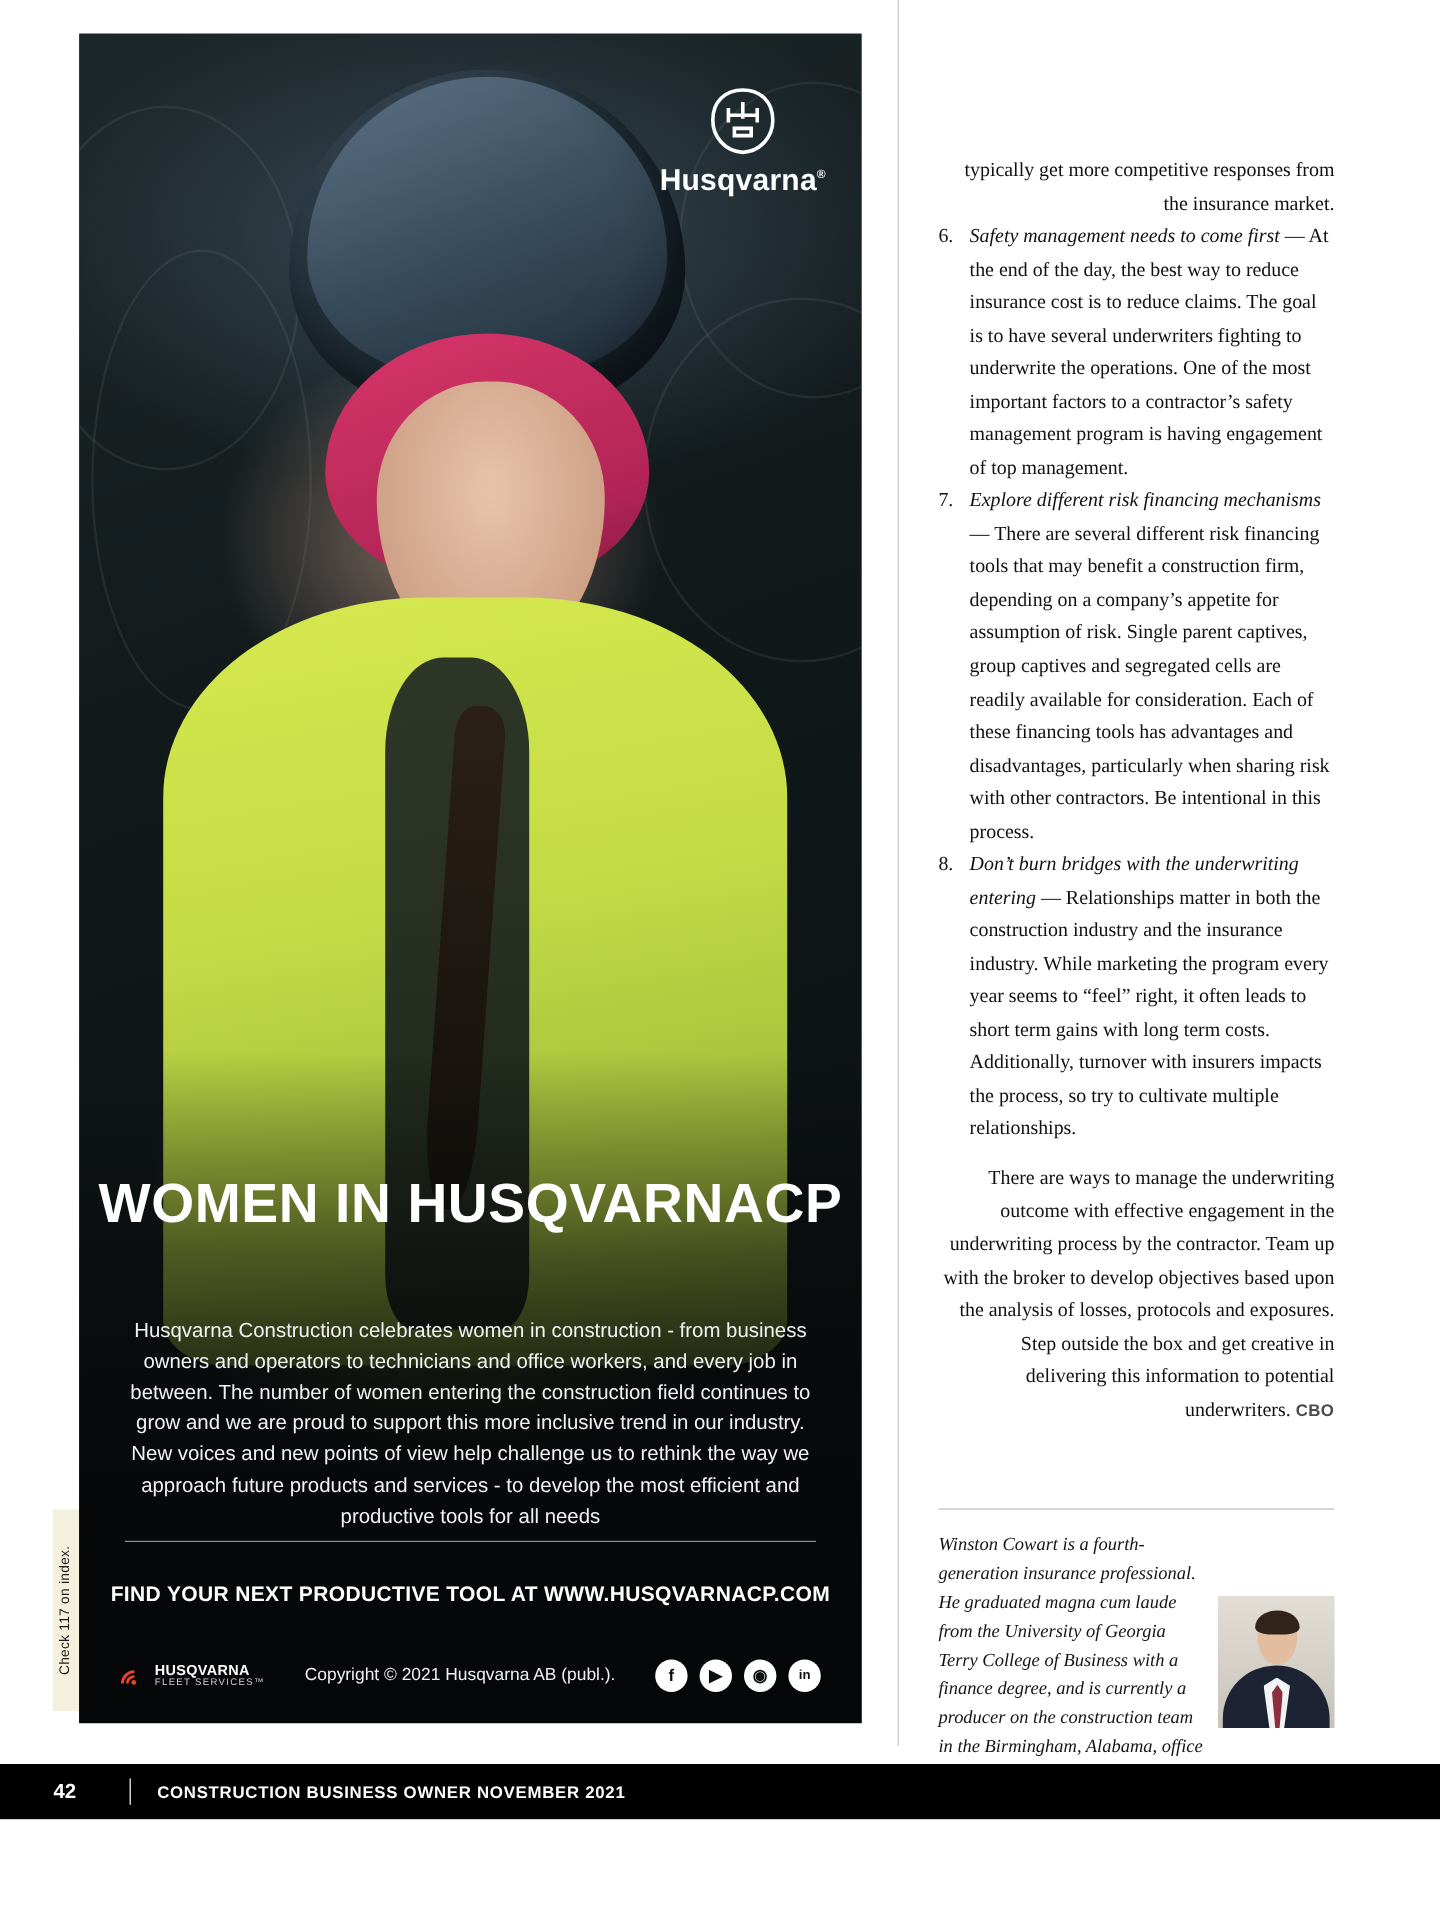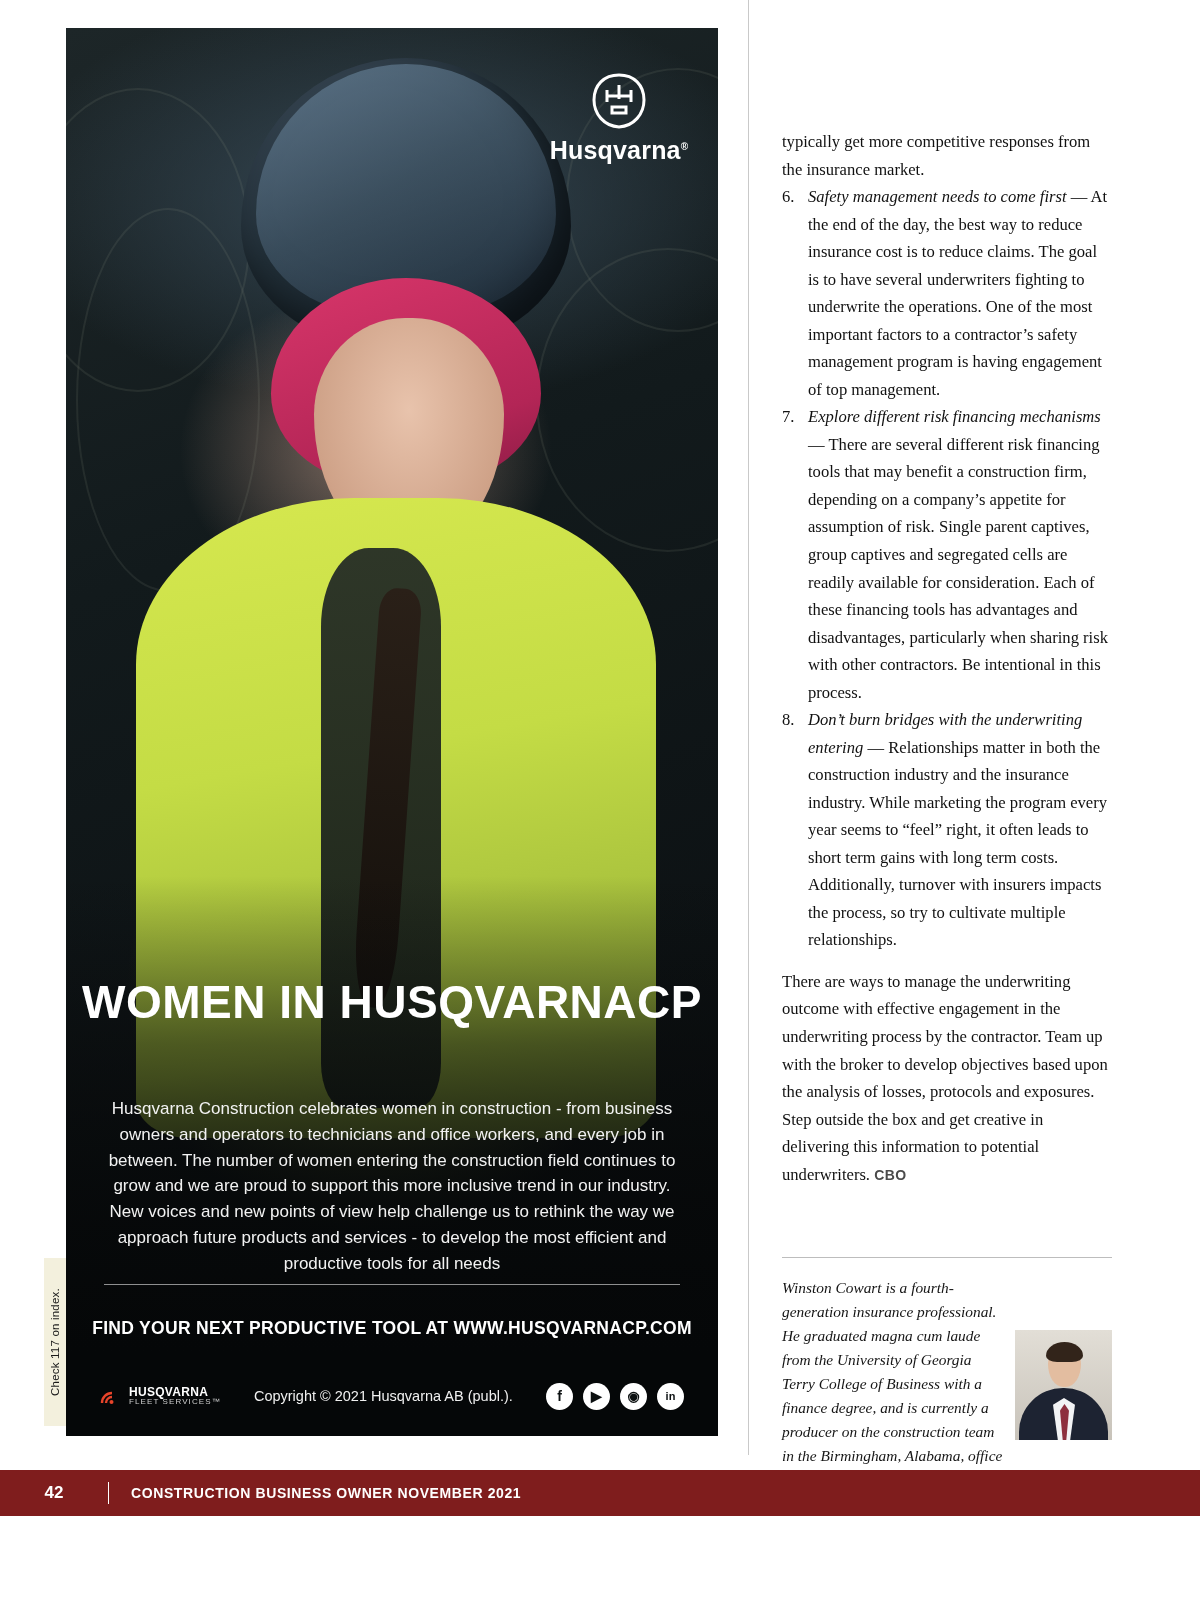--- a/index.html
+++ b/index.html
@@ -260,21 +260,21 @@
     position: absolute;
     left: 782px;
     top: 128px;
     width: 330px;
     font-family: "Liberation Serif", serif;
     font-size: 16.6px;
     line-height: 1.66;
     color: #111;
     text-align: left;
   }
-  .article p { margin: 0 0 0 0; }
+  .article p { margin: 0 0 0 0; text-align: right; }
   ol.tips {
     margin: 0;
     padding: 0;
     list-style: none;
   }
   ol.tips li {
     position: relative;
     padding-left: 26px;
     margin-bottom: 0;
   }
@@ -348,21 +348,21 @@
     border-radius: 50% 50% 30% 30% / 70% 70% 30% 30%;
   }
 
   
   .footer-bar {
     position: absolute;
     left: 0;
     top: 1470px;
     width: 1200px;
     height: 46px;
-    background: #7f1d1d;
+    background: #000000;
     display: flex;
     align-items: center;
   }
   .folio {
     width: 108px;
     text-align: center;
     font-family: "Liberation Sans", sans-serif;
     font-weight: bold;
     font-size: 17px;
     color: #ffffff;

